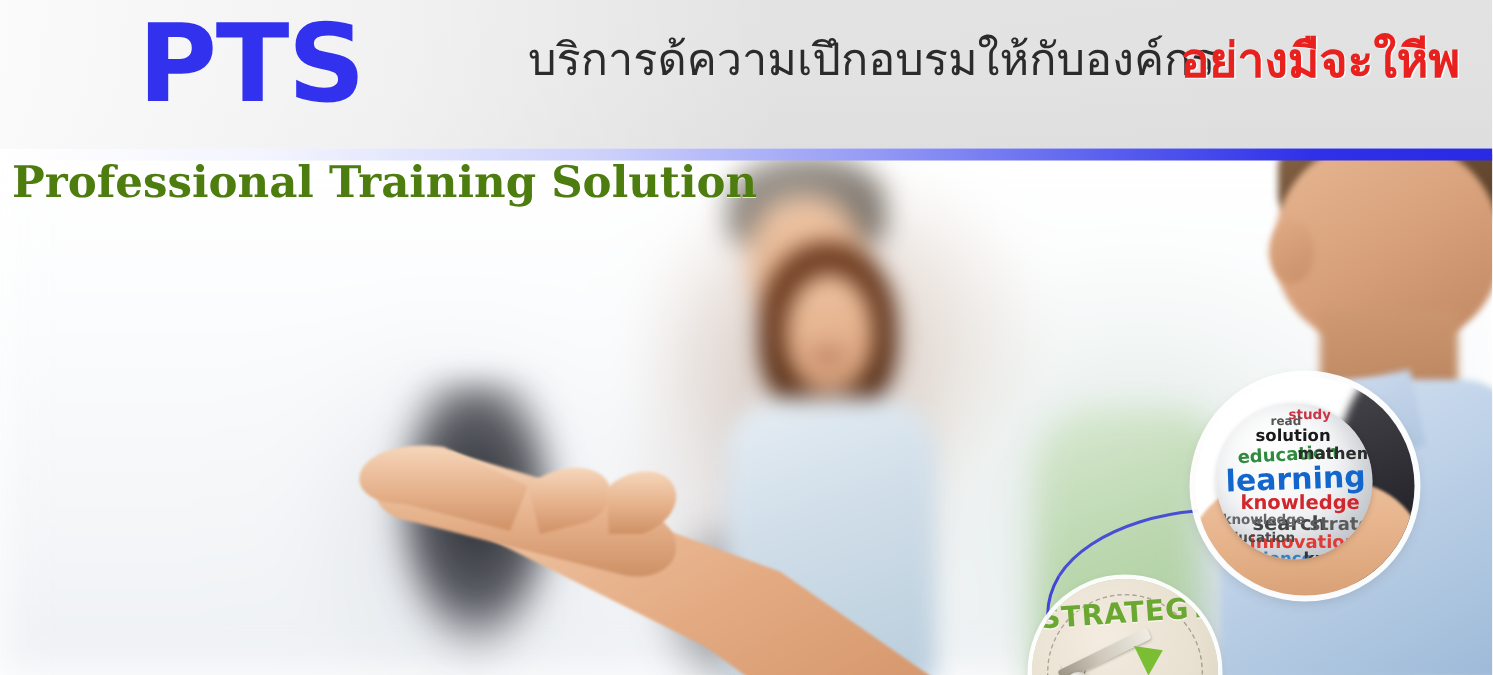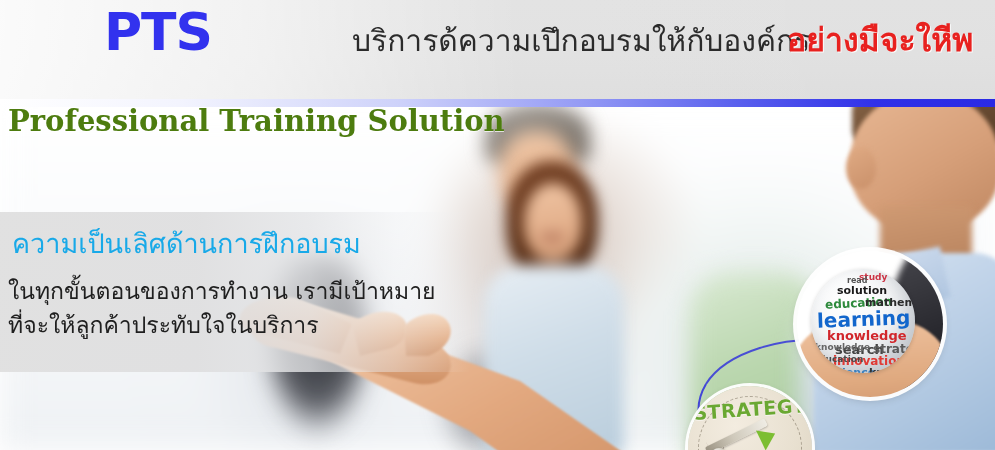--- a/index.html
+++ b/index.html
@@ -275,24 +275,24 @@
     background: linear-gradient(180deg, #e2e2e2 0%, #e1e1e1 55%, #dedede 100%);
   }
   .header-sheen {
     position: absolute; left: 0; top: 0;
     width: 995px; height: 99px;
     background: linear-gradient(90deg, rgba(255,255,255,0.85) 0%, rgba(255,255,255,0.55) 26%, rgba(255,255,255,0.04) 52%, rgba(255,255,255,0) 100%);
   }
 
   .pts-logo {
     position: absolute;
-    left: 104px; top: 6px;
+    left: 92px; top: 6px;
     font-family: "DejaVu Sans", "Liberation Sans", sans-serif;
     font-weight: 700;
-    font-size: 52px;
+    font-size: 72px;
     letter-spacing: -1px;
     color: #3232ee;
     line-height: 1;
     text-shadow: 0 0 1px rgba(255,255,255,0.9);
   }
 
   .header-thai {
     position: absolute;
     left: 352px; top: 26px;
     font-family: "DejaVu Sans", "Liberation Sans", sans-serif;
@@ -510,19 +510,14 @@
   <div class="pts-logo">PTS</div>
 
   <div class="header-thai">บริการด้ความเปึกอบรมให้กับองค์กร</div>
 
   <div class="header-thai-red">อย่างมืจะใหีพ</div>
 
   <div class="blue-rule"></div>
 
   <div class="tagline-en">Professional Training Solution</div>
 
-  <div class="text-panel">
-    <div class="panel-head">ความเป็นเลิศด้านการฝึกอบรม</div>
-    <div class="panel-line l1">ในทุกขั้นตอนของการทำงาน เรามีเป้าหมาย</div>
-    <div class="panel-line l2">ที่จะให้ลูกค้าประทับใจในบริการ</div>
-  </div>
 
 </div>
 
 </body></html>

